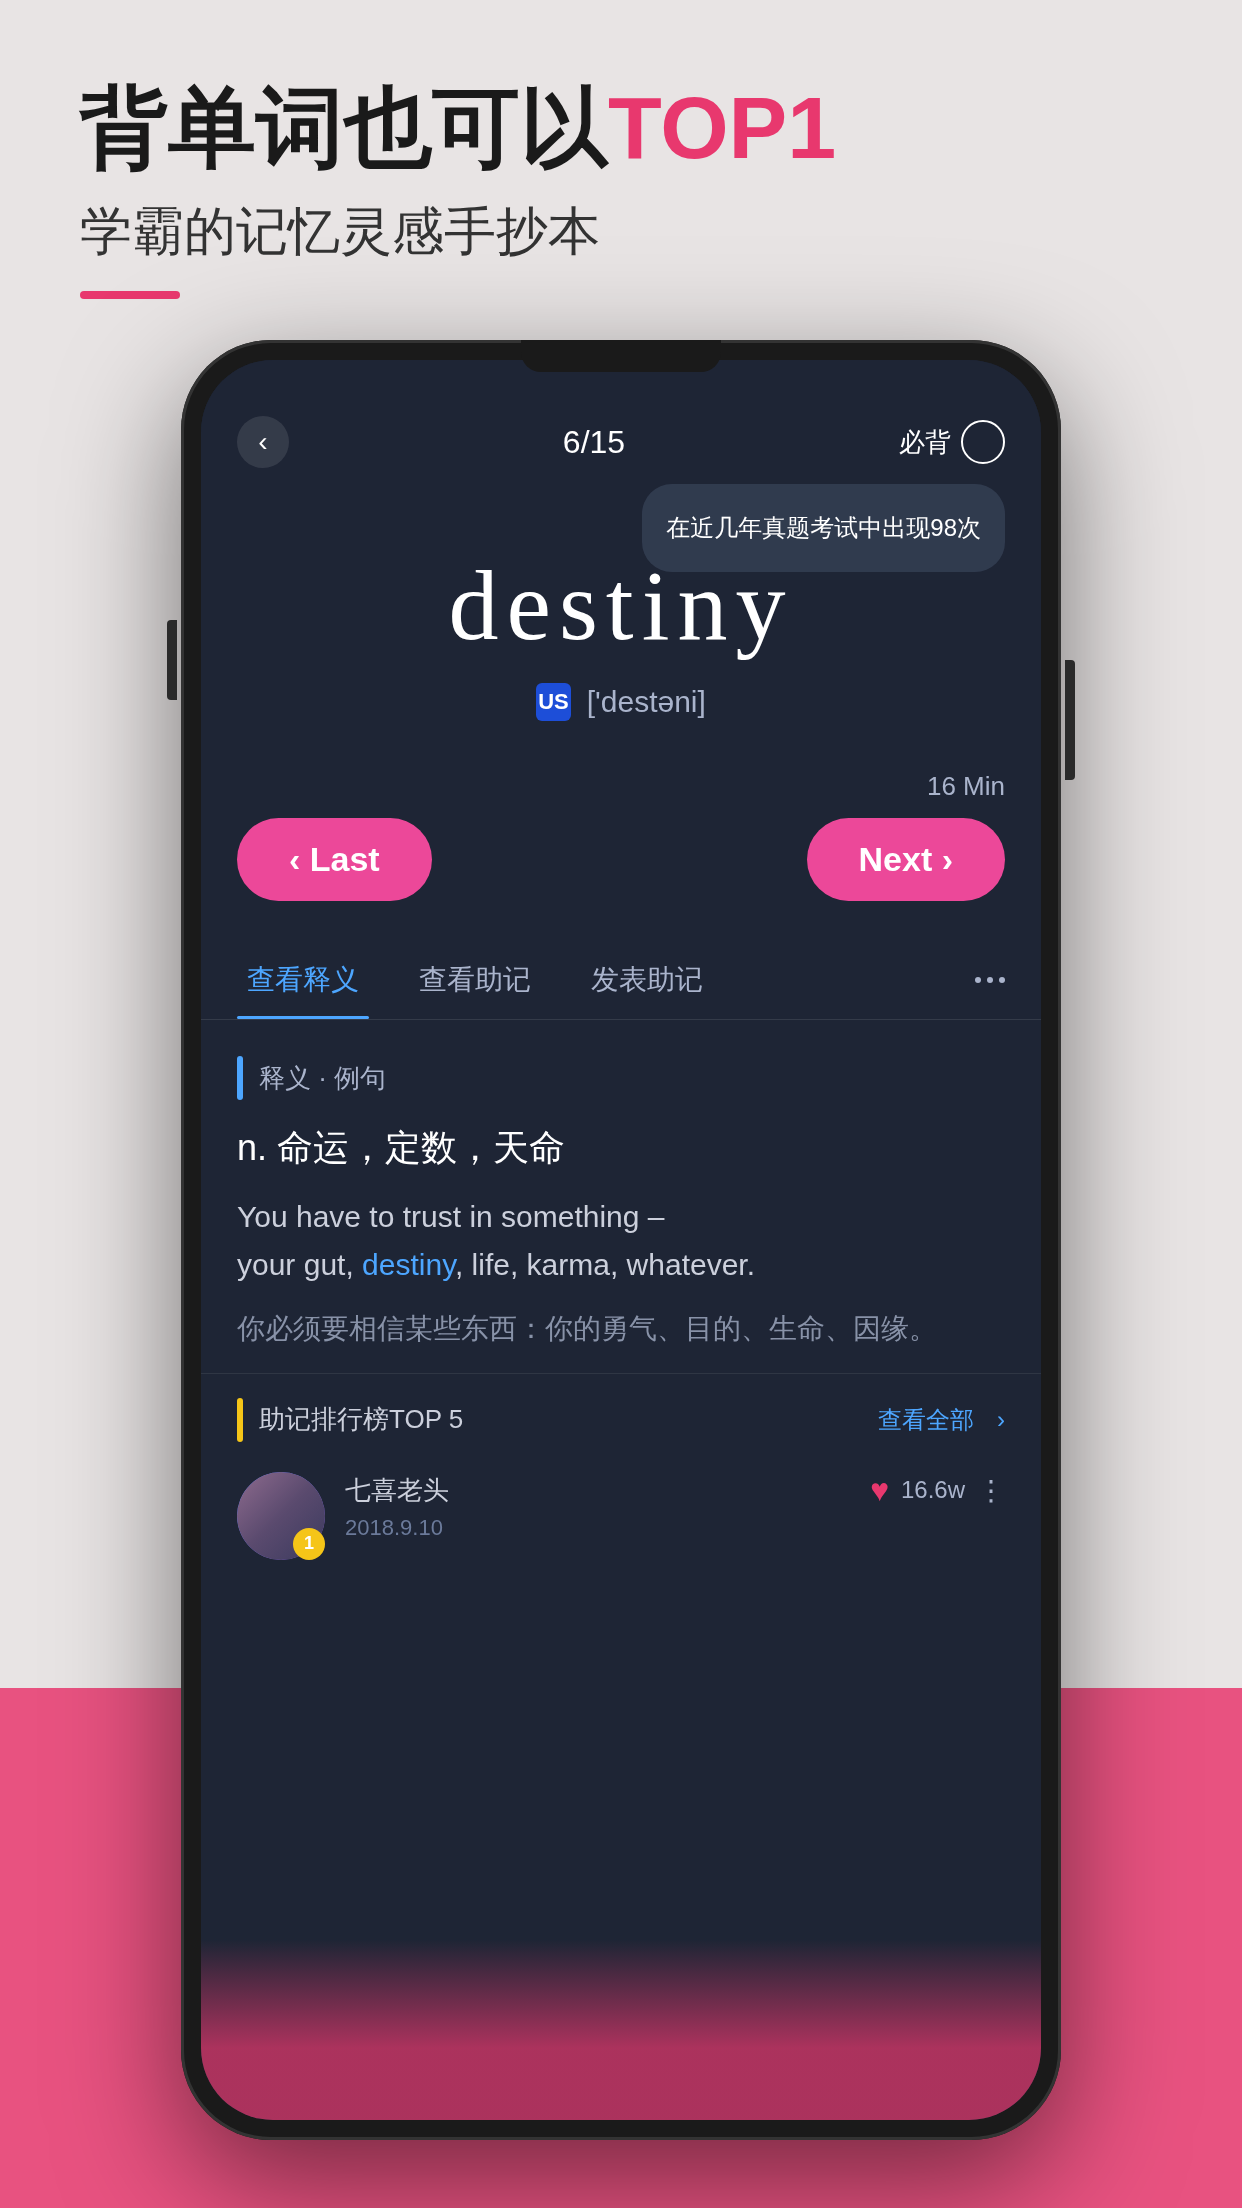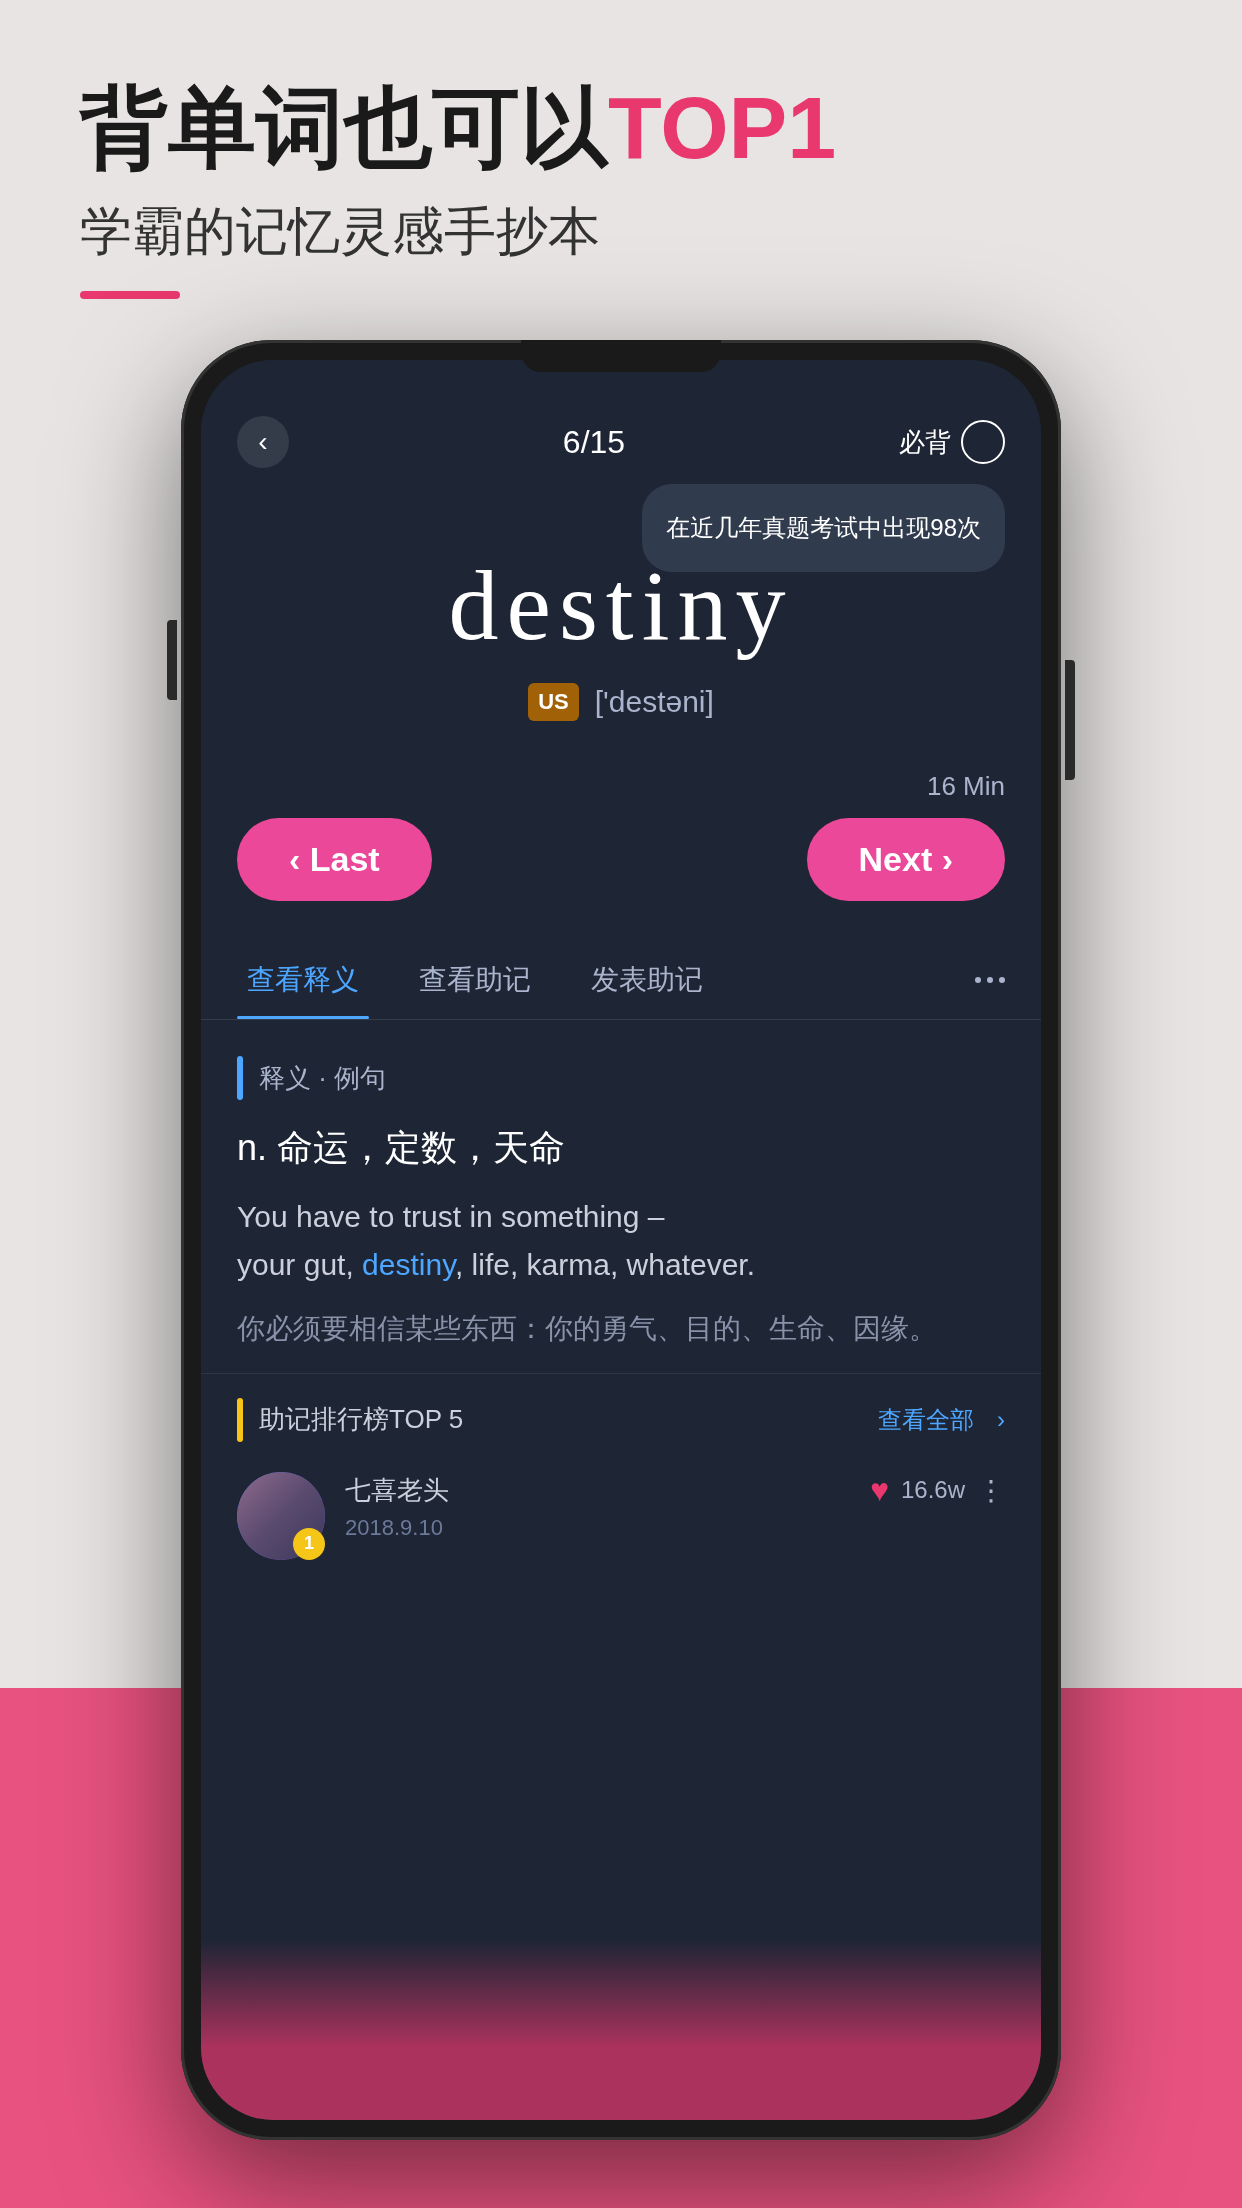--- a/index.html
+++ b/index.html
@@ -212,24 +212,24 @@
 
     .pronunciation-row {
       display: flex;
       align-items: center;
       justify-content: center;
       gap: 16px;
       margin-top: 20px;
     }
 
     .lang-badge {
-      background: #a16207;
+      background: #1d4ed8;
       color: white;
       font-size: 22px;
-      padding: 6px 10px;
+      padding: 6px 2px;
       border-radius: 6px;
       font-weight: 700;
     }
 
     .phonetic {
       color: #aab4cc;
       font-size: 30px;
     }
 
     

